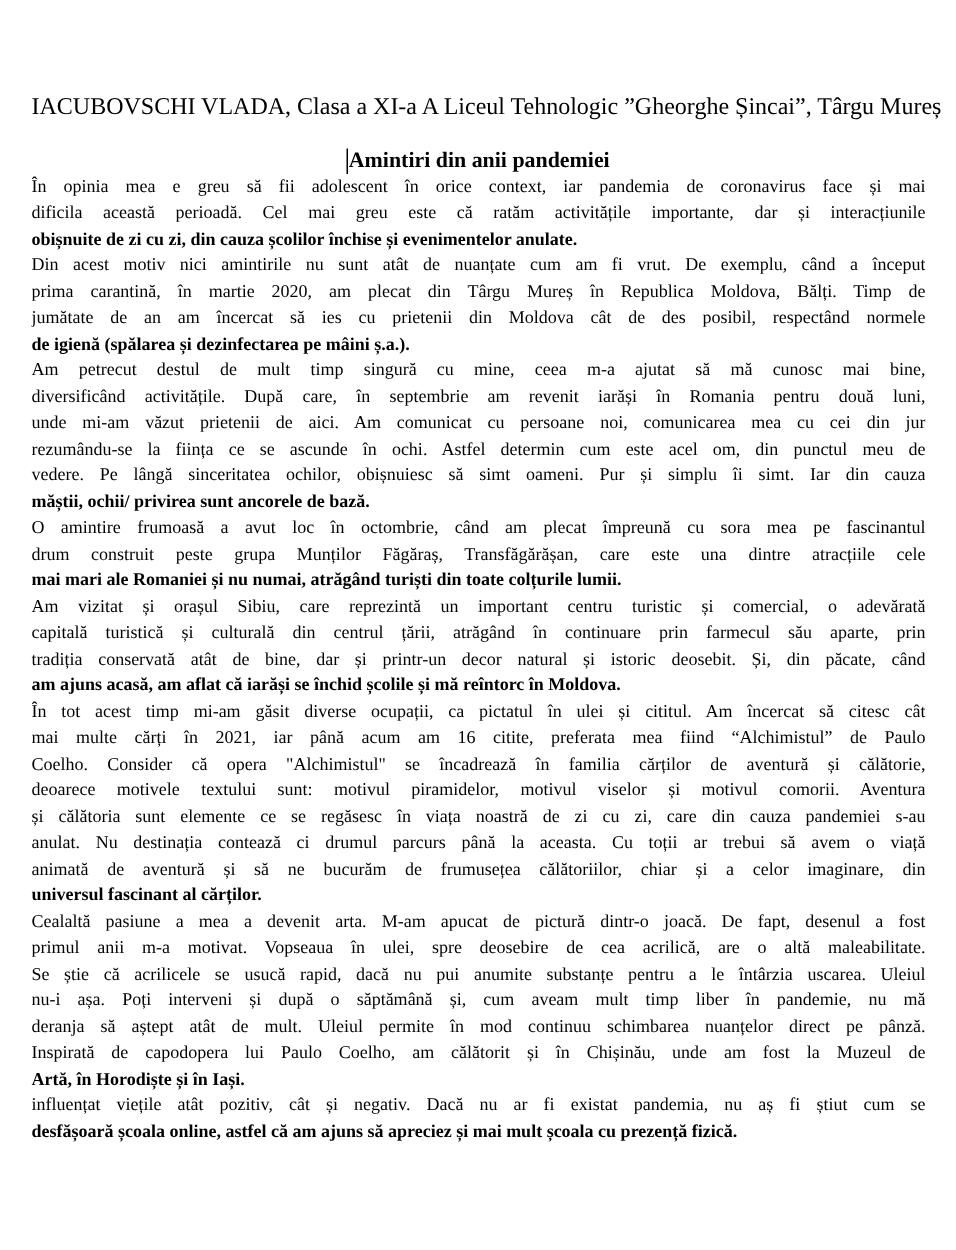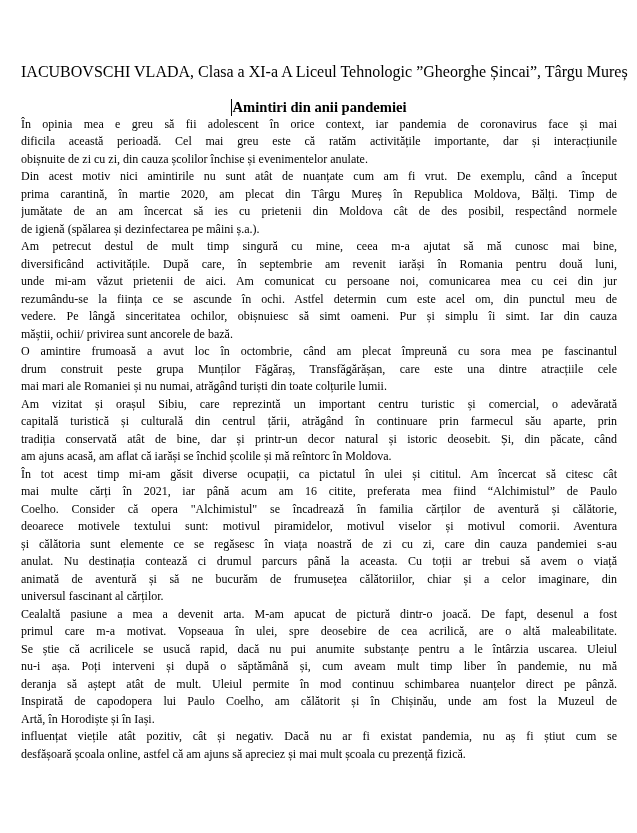--- a/index.html
+++ b/index.html
@@ -72,20 +72,21 @@
     height: 17.5px;
     line-height: 17.5px;
     white-space: nowrap;
     text-align: justify;
     text-align-last: justify;
     overflow: hidden;
   }
   .line.last {
     text-align: center;
     text-align-last: left;
+    font-weight: bold;
   }
 </style>
 </head>
 <body>
 
 <div class="page">
 
   <div class="header-line">IACUBOVSCHI VLADA, Clasa a XI-a A Liceul Tehnologic ”Gheorghe Șincai”, Târgu Mureș</div>
 
   <div class="title">
@@ -138,21 +139,21 @@
       <span class="line">Coelho. Consider că opera "Alchimistul" se încadrează în familia cărților de aventură și călătorie,</span>
       <span class="line">deoarece motivele textului sunt: motivul piramidelor, motivul viselor și motivul comorii. Aventura</span>
       <span class="line">și călătoria sunt elemente ce se regăsesc în viața noastră de zi cu zi, care din cauza pandemiei s-au</span>
       <span class="line">anulat. Nu destinația contează ci drumul parcurs până la aceasta. Cu toții ar trebui să avem o viață</span>
       <span class="line">animată de aventură și să ne bucurăm de frumusețea călătoriilor, chiar și a celor imaginare, din</span>
       <span class="line last">universul fascinant al cărților.</span>
     </div>
 
     <div class="para">
       <span class="line">Cealaltă pasiune a mea a devenit arta. M-am apucat de pictură dintr-o joacă. De fapt, desenul a fost</span>
-      <span class="line">primul care m-a motivat. Vopseaua în ulei, spre deosebire de cea acrilică, are o altă maleabilitate.</span>
+      <span class="line">primul anii m-a motivat. Vopseaua în ulei, spre deosebire de cea acrilică, are o altă maleabilitate.</span>
       <span class="line">Se știe că acrilicele se usucă rapid, dacă nu pui anumite substanțe pentru a le întârzia uscarea. Uleiul</span>
       <span class="line">nu-i așa. Poți interveni și după o săptămână și, cum aveam mult timp liber în pandemie, nu mă</span>
       <span class="line">deranja să aștept atât de mult. Uleiul permite în mod continuu schimbarea nuanțelor direct pe pânză.</span>
       <span class="line">Inspirată de capodopera lui Paulo Coelho, am călătorit și în Chișinău, unde am fost la Muzeul de</span>
       <span class="line last">Artă, în Horodiște și în Iași.</span>
     </div>
 
     <div class="para">
       <span class="line">influențat viețile atât pozitiv, cât și negativ. Dacă nu ar fi existat pandemia, nu aș fi știut cum se</span>
       <span class="line last">desfășoară școala online, astfel că am ajuns să apreciez și mai mult școala cu prezență fizică.</span>

